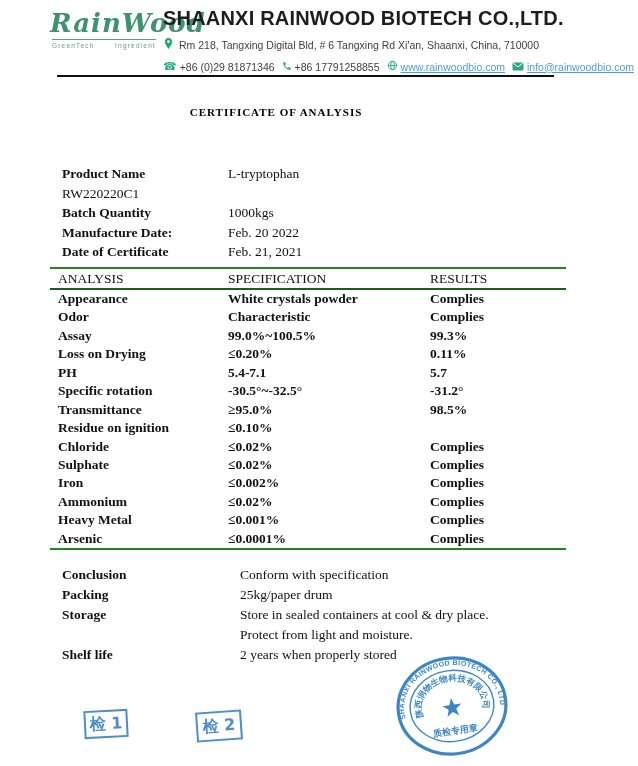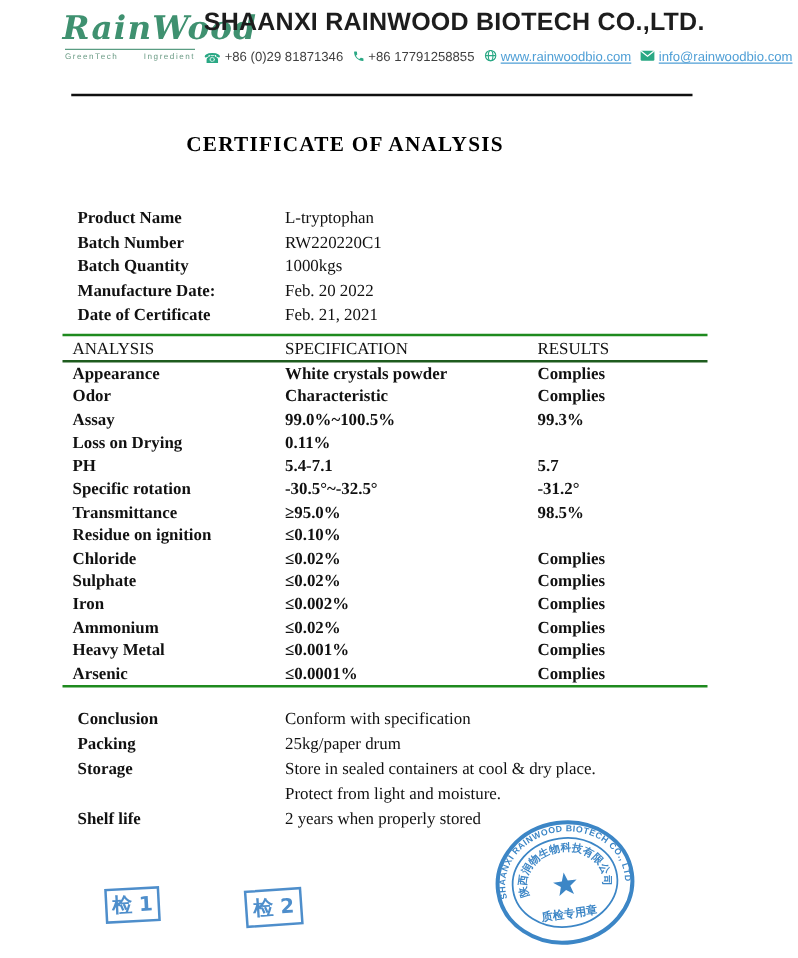--- a/index.html
+++ b/index.html
@@ -24,40 +24,40 @@
                  font-family:"Liberation Sans", sans-serif; font-size:10.5px; color:#3f3f3f; }
   .contact-row { margin-top:8px; display:flex; align-items:center; gap:7px;
                  font-family:"Liberation Sans", sans-serif; font-size:10.5px; color:#3f3f3f; }
   .contact-item { display:flex; align-items:center; gap:3px; white-space:nowrap; }
   .glyph-icon { font-family:"DejaVu Sans", sans-serif; color:#2aa884; font-size:11px; line-height:11px; }
   .link { color:#4f9fd6; text-decoration:underline; }
   .header-rule { position:absolute; left:57px; top:75px; width:497px; height:2px; background:#101010; }
 
   
   .cert-title { position:absolute; left:0; top:106px; width:552px; text-align:center;
-                font-size:17px; font-weight:bold; letter-spacing:1px; color:#000; }
+                font-size:11px; font-weight:bold; letter-spacing:1px; color:#000; }
 
   
   .info-section { position:absolute; left:62px; top:164px; width:510px; }
   .info-row { display:flex; height:19.5px; line-height:19.5px; font-size:13.5px; }
   .info-label { width:166px; font-weight:bold; }
 
   
   .table-section { position:absolute; left:50px; top:267px; width:516px; }
   .t-top { border-top:2px solid #1e8a1e; }
   .t-headrule { border-top:2px solid #1e5c1e; }
   .t-bottom { border-top:2px solid #1e8a1e; }
   .t-head, .trow { display:grid; grid-template-columns:170px 202px 1fr; padding-left:8px; }
   .t-head { height:19px; line-height:19px; font-size:13.5px; }
   .t-head .h-analysis, .t-head .h-results { font-weight:normal; }
   .trow { height:18.45px; line-height:18.45px; font-size:13.5px;font-weight:bold; }
 
   
   .conclusion-section { position:absolute; left:62px; top:565px; width:520px; }
-  .c-row { display:flex; height:20px; line-height:20px; font-size:13.5px; }
+  .c-row { display:flex; height:20px; line-height:20px; font-size:13.5px;gap:12px; }
   .c-label { width:166px; font-weight:bold; }
 
   
   .rect-stamp { position:absolute; display:flex; align-items:center; justify-content:center;
                 border:2px solid #3b82c6; color:#3b82c6; font-size:16px; font-weight:bold;
                 font-family:"DejaVu Sans", sans-serif; opacity:0.9; }
   .stamp-1 { left:84px; top:710px; width:44px; height:28px; transform:rotate(-3deg); }
   .stamp-2 { left:196px; top:711px; width:46px; height:30px; transform:rotate(-4deg); }
   .round-stamp { position:absolute; left:394px; top:653px; width:116px; height:106px;
                  transform:rotate(-8deg); opacity:0.93; }
@@ -73,20 +73,28 @@
     <div class="logo-name">RainWood</div>
     <div class="logo-rule"></div>
     <div class="logo-tagline">
       <span>GreenTech</span>
       <span>Ingredient</span>
     </div>
   </div>
 
   <div class="company-info">
     <div class="company-name">SHAANXI RAINWOOD BIOTECH CO.,LTD.</div>
+    <div class="address-row">
+      <span>
+        <svg width="11" height="13" viewBox="0 0 24 26">
+            <path fill="#2aa36c" d="M12 1C7.6 1 4 4.6 4 9c0 6 8 15.5 8 15.5S20 15 20 9c0-4.4-3.6-8-8-8zm0 11a3 3 0 1 1 0-6 3 3 0 0 1 0 6z"></path>
+          </svg>
+      </span>
+      <span>Rm 218, Tangxing Digital Bld, # 6 Tangxing Rd Xi'an, Shaanxi, China, 710000</span>
+    </div>
     <div class="contact-row">
       <span class="contact-item">
         <span class="glyph-icon">☎</span>
         <span>+86 (0)29 81871346</span>
       </span>
       <span class="contact-item">
         <span>
           <svg width="10" height="10" viewBox="0 0 24 24">
               <path fill="#2aa884" d="M6.6 10.8c1.4 2.8 3.8 5.1 6.6 6.6l2.2-2.2c.3-.3.7-.4 1-.2 1.1.4 2.3.6 3.6.6.6 0 1 .4 1 1V20c0 .6-.4 1-1 1C10.6 21 3 13.4 3 4c0-.6.4-1 1-1h3.5c.6 0 1 .4 1 1 0 1.2.2 2.4.6 3.6.1.3 0 .7-.2 1l-2.3 2.2z"></path>
             </svg>
@@ -118,21 +126,20 @@
   <div class="header-rule"></div>
 
   <div class="cert-title">CERTIFICATE OF ANALYSIS</div>
 
   <div class="info-section">
     <div class="info-row">
       <span class="info-label">Product Name</span>
       <span class="info-value">L-tryptophan</span>
     </div>
     <div class="info-row">
-      <span class="info-label">Batch Number</span>
       <span class="info-value">RW220220C1</span>
     </div>
     <div class="info-row">
       <span class="info-label">Batch Quantity</span>
       <span class="info-value">1000kgs</span>
     </div>
     <div class="info-row">
       <span class="info-label">Manufacture Date:</span>
       <span class="info-value">Feb. 20 2022</span>
     </div>
@@ -161,20 +168,21 @@
       <span>Characteristic</span>
       <span>Complies</span>
     </div>
     <div class="trow">
       <span>Assay</span>
       <span>99.0%~100.5%</span>
       <span>99.3%</span>
     </div>
     <div class="trow">
       <span>Loss on Drying</span>
+      <span>≤0.20%</span>
       <span>0.11%</span>
     </div>
     <div class="trow">
       <span>PH</span>
       <span>5.4-7.1</span>
       <span>5.7</span>
     </div>
     <div class="trow">
       <span>Specific rotation</span>
       <span>-30.5°~-32.5°</span>

